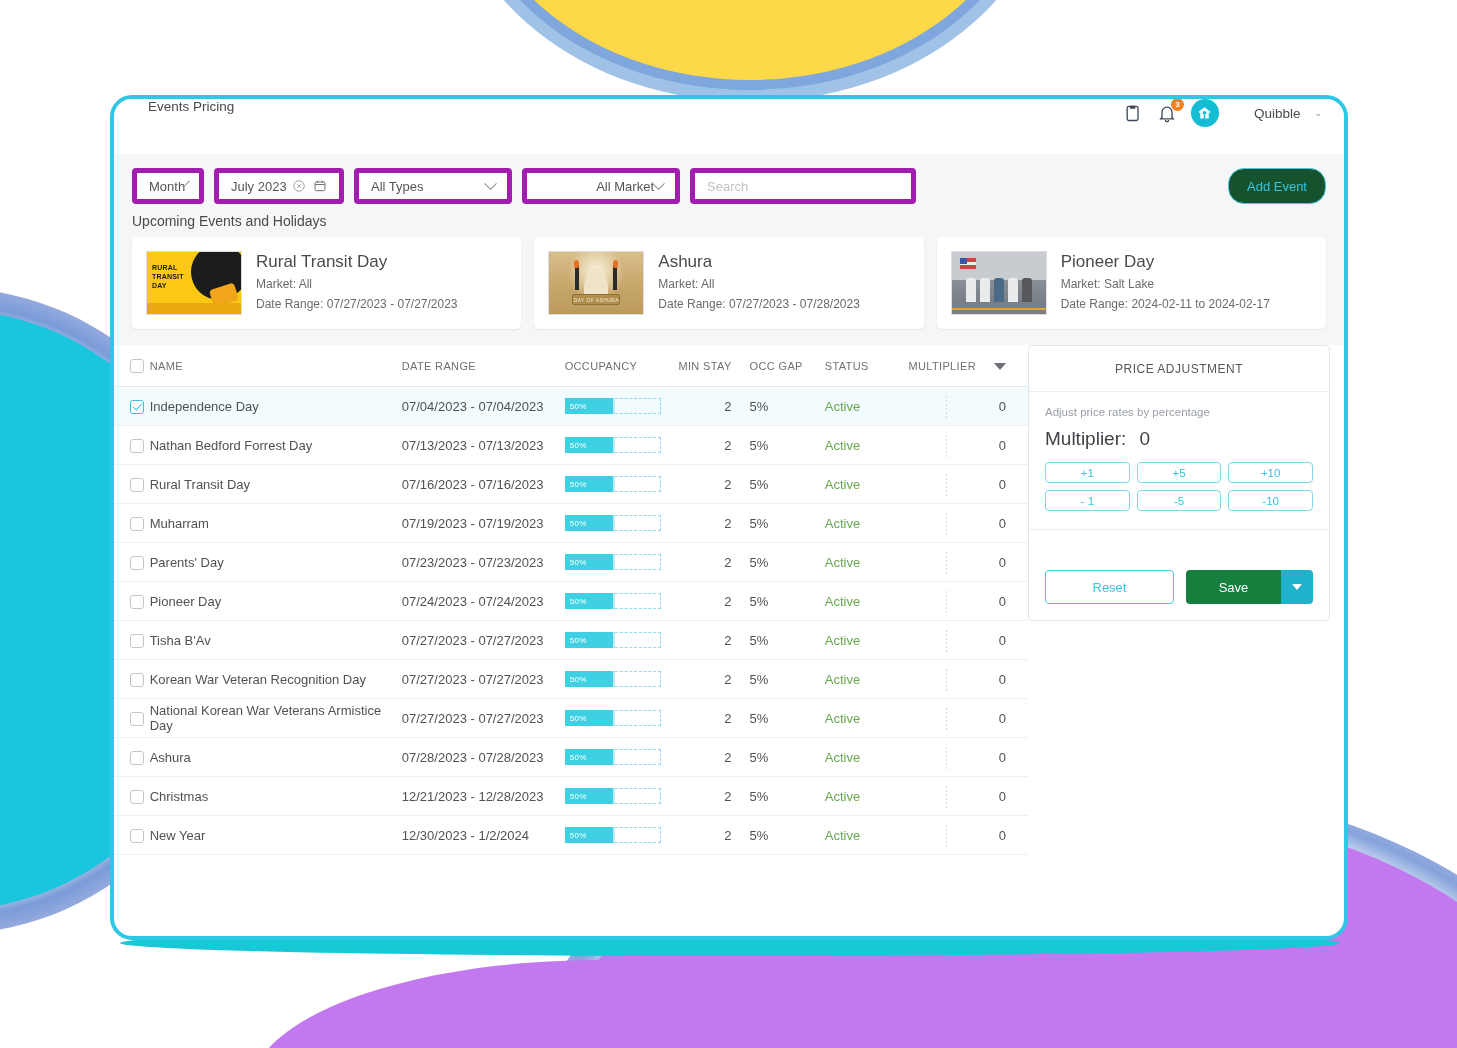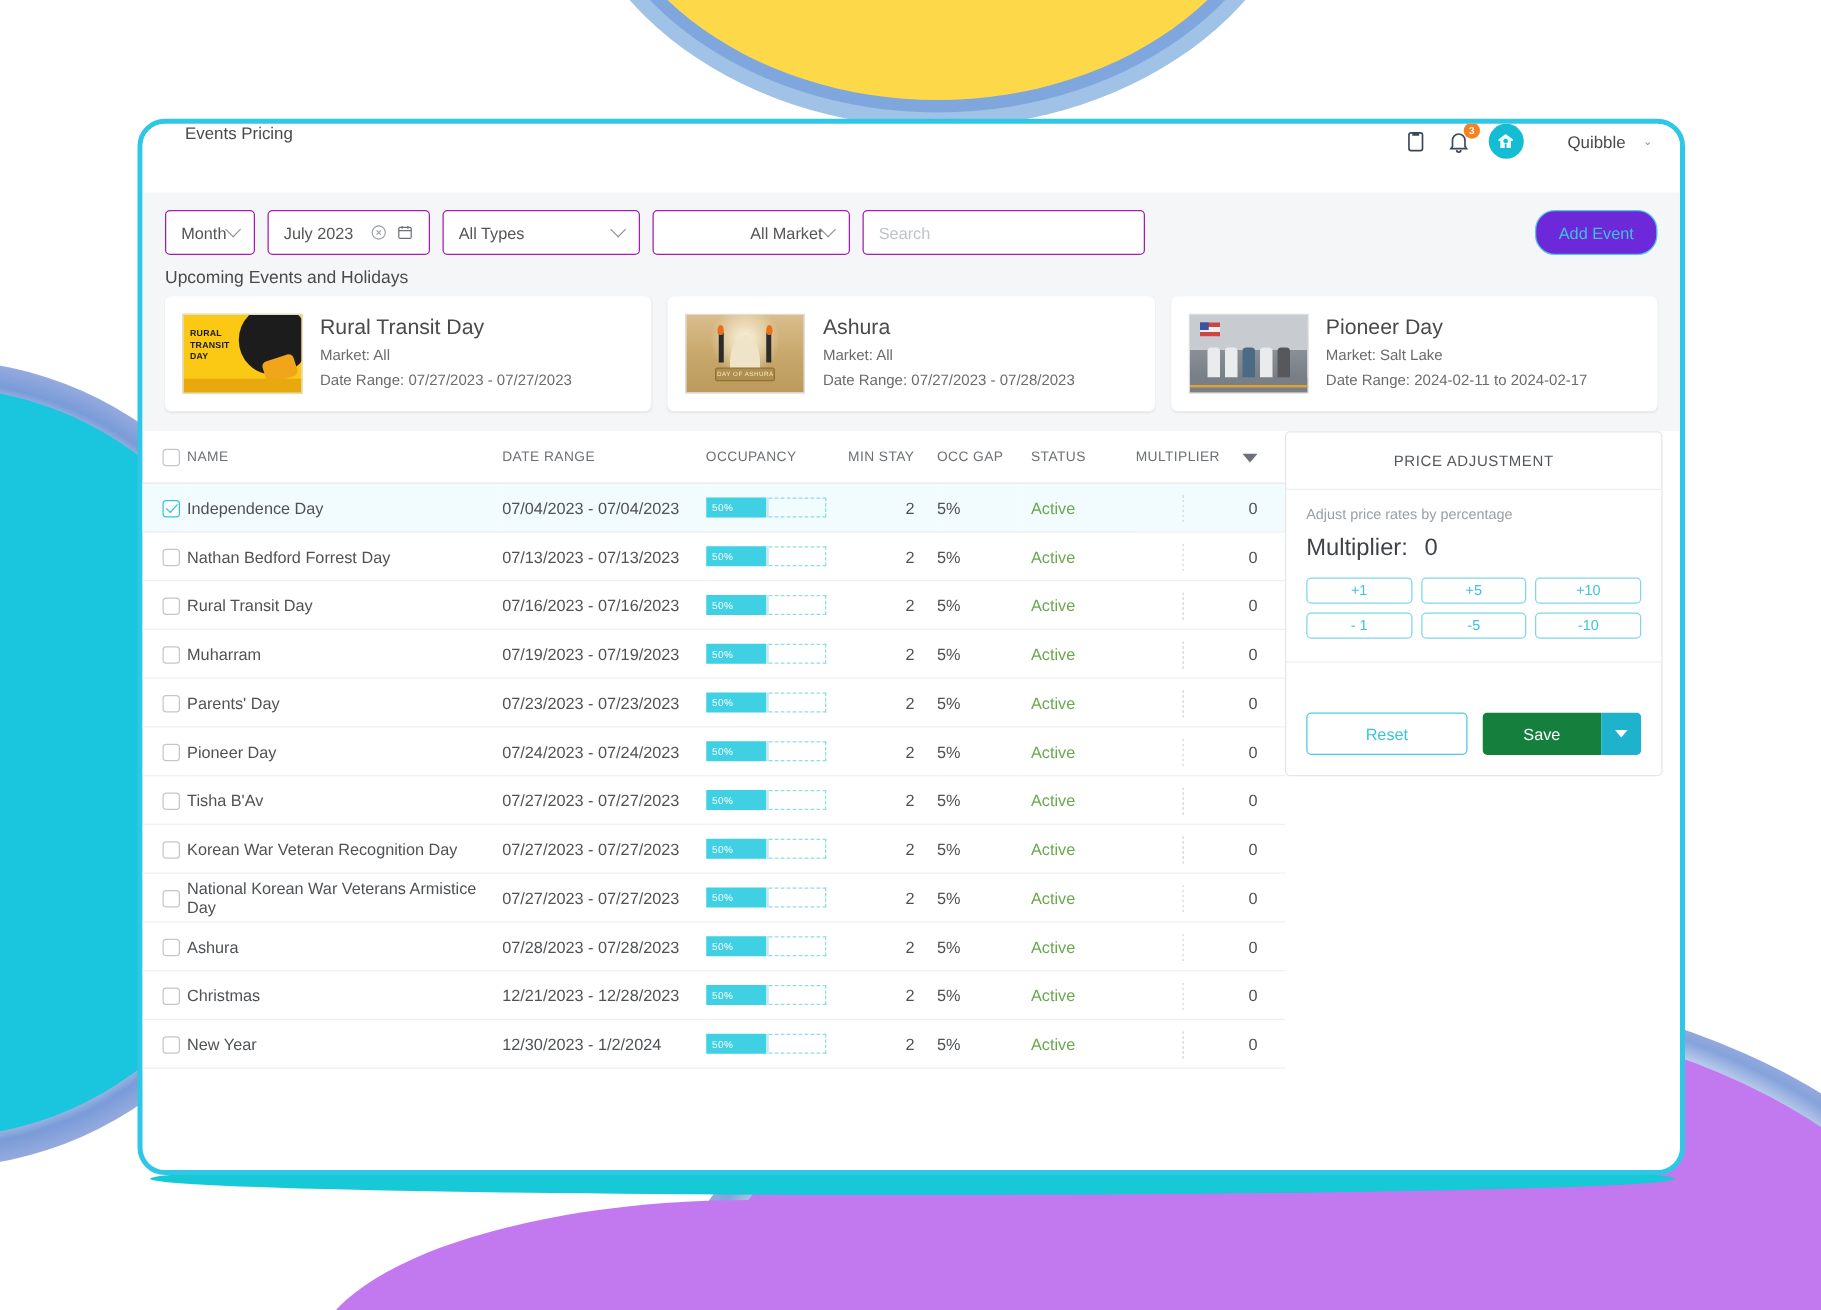--- a/index.html
+++ b/index.html
@@ -107,40 +107,40 @@
   .caret-sm { font-size: 9px; color: #8a8a8a; }
 
   
   #filterbar {
     background: #f5f6f7;
     padding: 14px 18px 0 18px;
   }
   #filter-row { display: flex; align-items: center; gap: 10px; }
   .ctrl {
     height: 36px; background: #fff;
-    border: 1px solid #a21caf; border-radius: 4px;
+    border: 5px solid #a21caf; border-radius: 4px;
     display: flex; align-items: center;
     padding: 0 12px; font-size: 13px; color: #555;
     cursor: pointer;
   }
   #ctrl-month { width: 72px; justify-content: space-between; }
   #ctrl-date  { width: 130px; justify-content: space-between; gap: 4px; }
   #ctrl-types { width: 158px; justify-content: space-between; }
   #ctrl-market{ width: 158px; justify-content: flex-end; }
   #ctrl-search{ width: 226px; justify-content: space-between; cursor: text; gap: 36px; }
   #ctrl-search input {
     border: none; outline: none; font-size: 13px; color: #555;
     font-family: "Liberation Sans", sans-serif; width: 180px; background: transparent;
   }
   #ctrl-search input::placeholder { color: #bfc3c7; }
   #add-event {
     margin-left: auto;
     height: 36px; padding: 0 18px;
     border: 1px solid #4cc9e0; border-radius: 16px;
-    background: #6d28d9; color: #3cc3dd;
+    background: #14532d; color: #3cc3dd;
     font-size: 13px; display: flex; align-items: center;
     cursor: pointer; font-family: "Liberation Sans", sans-serif;
   }
   .chev { width: 9px; height: 9px; border-right: 1.4px solid #8e9399; border-bottom: 1.4px solid #8e9399;
           transform: rotate(45deg) translate(-2px,-2px); }
 
   #upcoming-label { font-size: 14px; color: #4a4a4a; padding: 9px 0 8px 0; }
 
   
   #cards { display: flex; gap: 13px; padding-bottom: 16px; }

